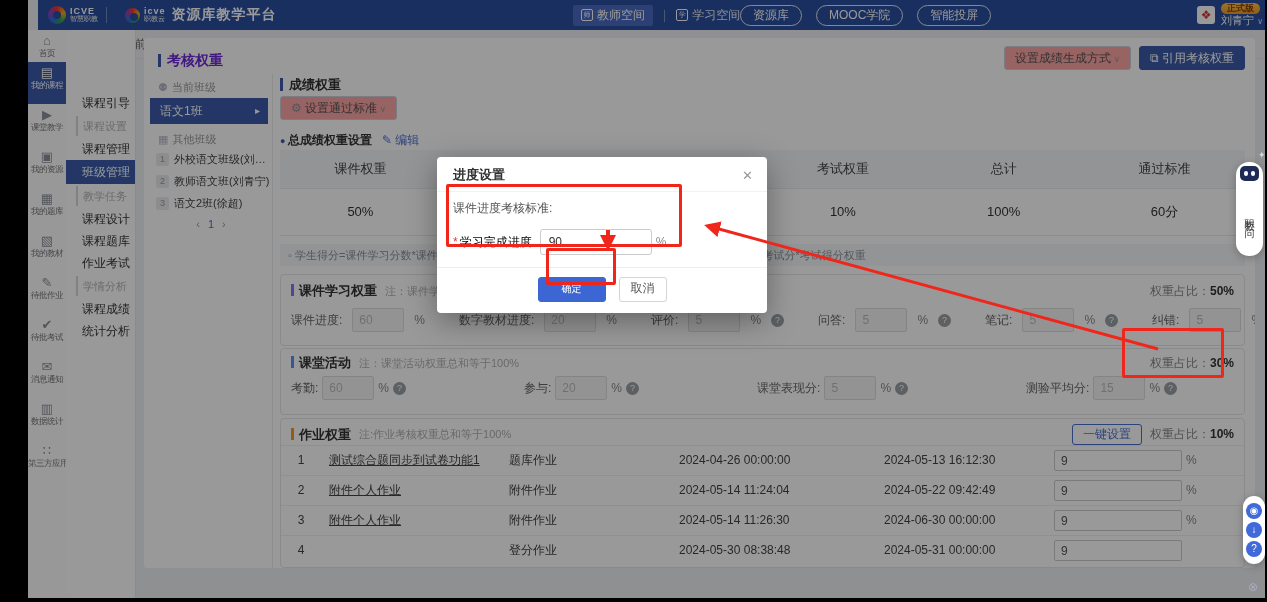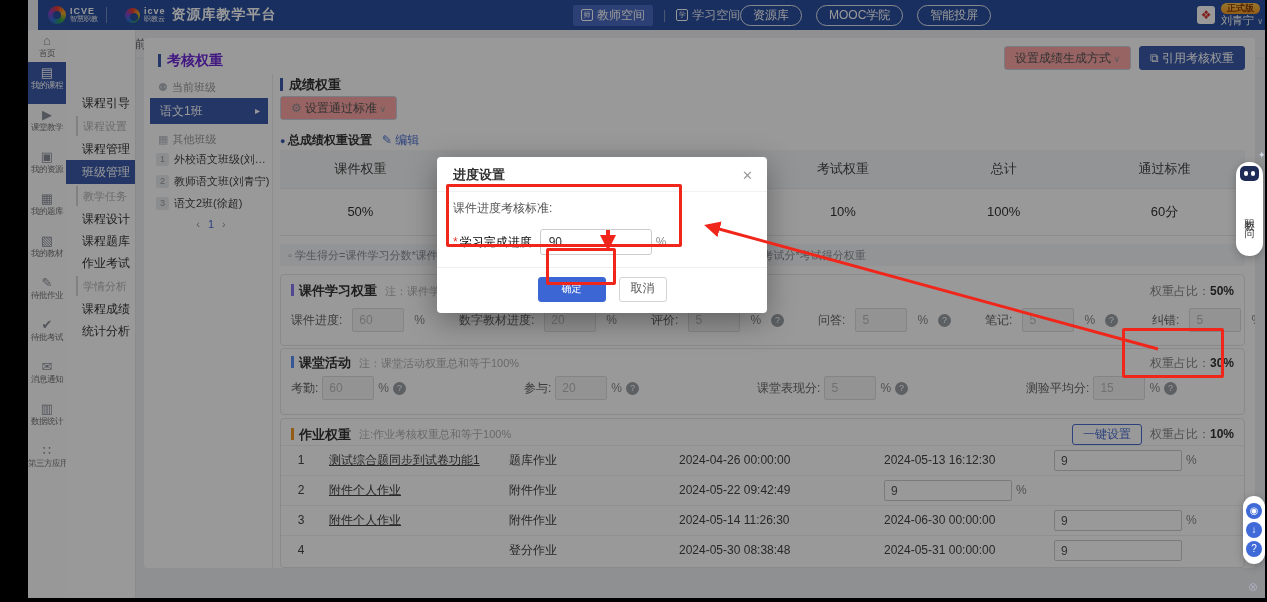--- a/index.html
+++ b/index.html
@@ -411,20 +411,21 @@
               <div class="hw-cell"><span class="hw-link">测试综合题同步到试卷功能1</span></div>
               <div class="hw-cell">题库作业</div>
               <div class="hw-cell">2024-04-26 00:00:00</div>
               <div class="hw-cell">2024-05-13 16:12:30</div>
               <div class="hw-cell"><input class="w-input" value="9" style=""><span class="pct">%</span></div>
             </div>
             <div class="hw-grid hw-row">
               <div class="hw-cell c-no">2</div>
               <div class="hw-cell"><span class="hw-link">附件个人作业</span></div>
               <div class="hw-cell">附件作业</div>
+              <div class="hw-cell">2024-05-14 11:24:04</div>
               <div class="hw-cell">2024-05-22 09:42:49</div>
               <div class="hw-cell"><input class="w-input" value="9" style=""><span class="pct">%</span></div>
             </div>
             <div class="hw-grid hw-row">
               <div class="hw-cell c-no">3</div>
               <div class="hw-cell"><span class="hw-link">附件个人作业</span></div>
               <div class="hw-cell">附件作业</div>
               <div class="hw-cell">2024-05-14 11:26:30</div>
               <div class="hw-cell">2024-06-30 00:00:00</div>
               <div class="hw-cell"><input class="w-input" value="9" style=""><span class="pct">%</span></div>

